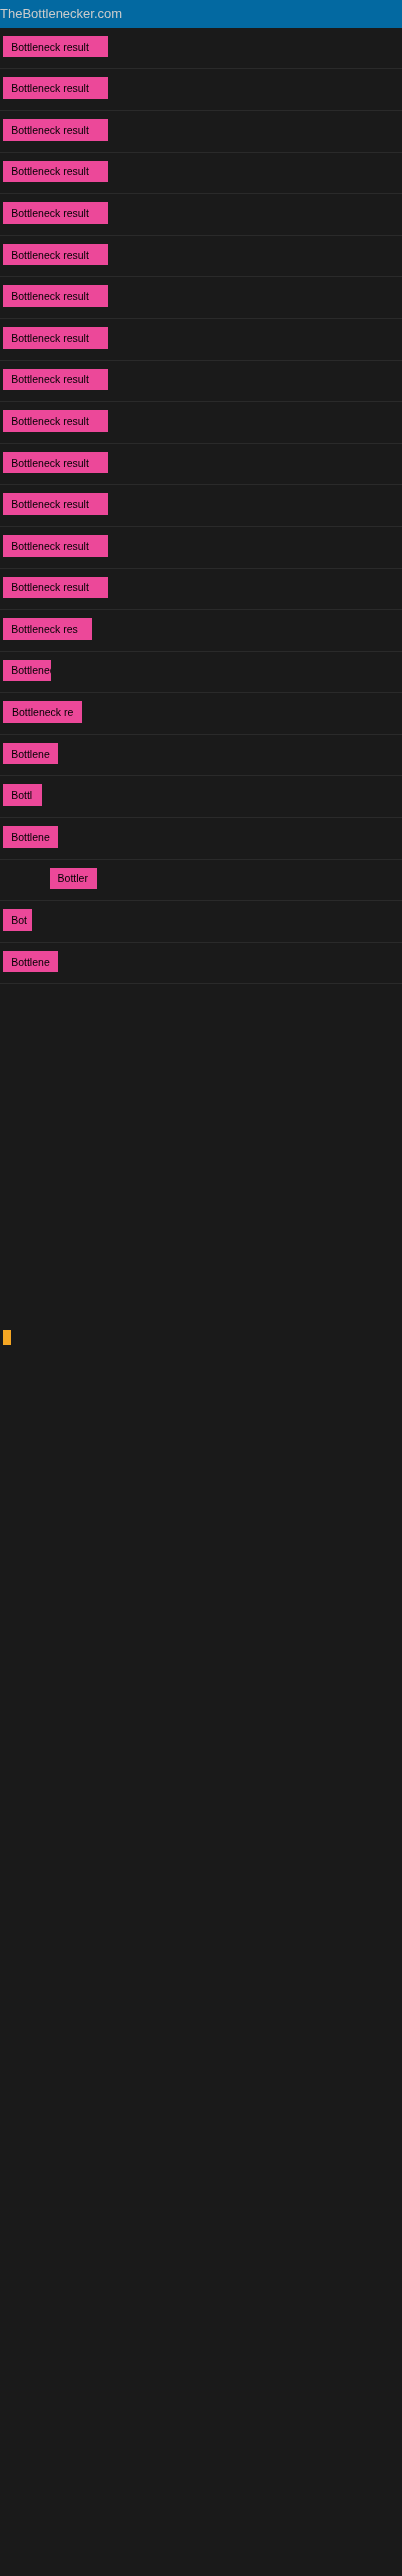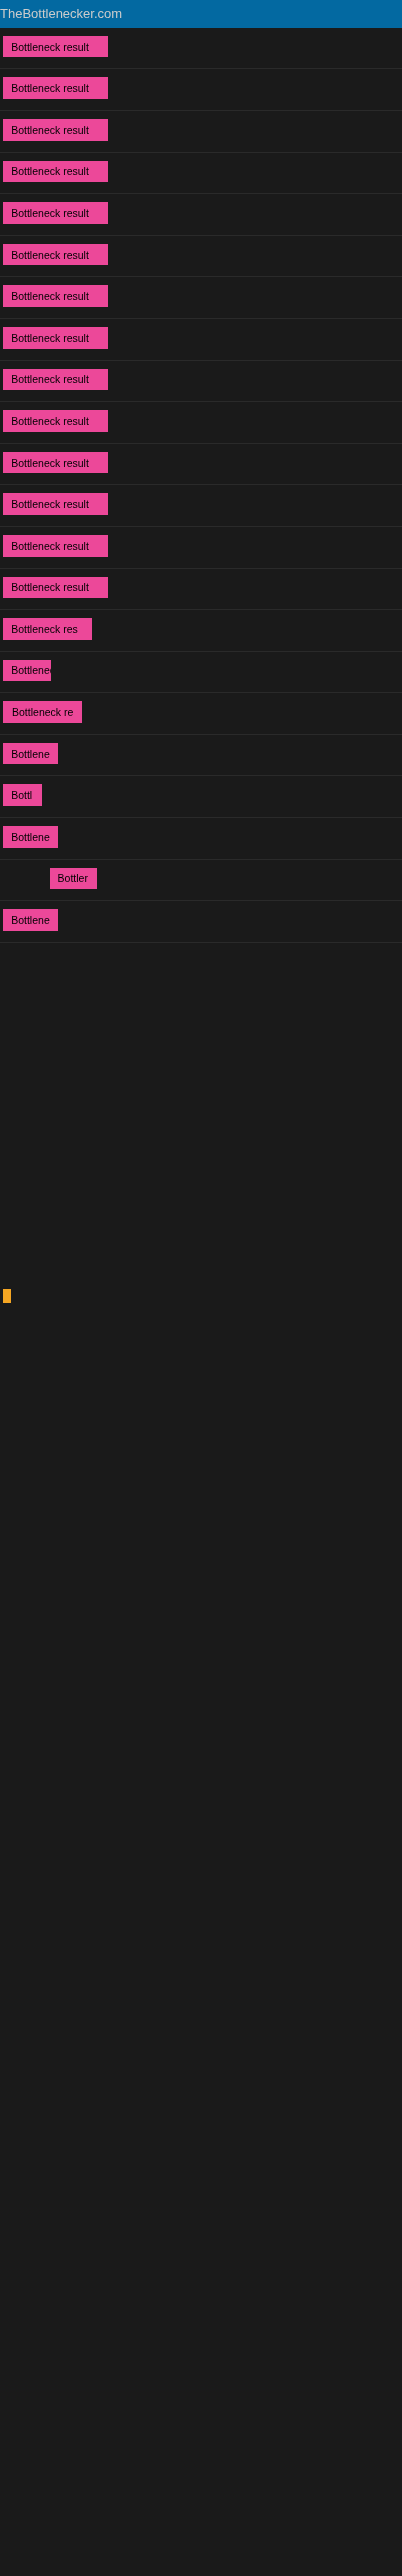--- a/index.html
+++ b/index.html
@@ -73,19 +73,20 @@
     <div class="row"><div class="bottleneck-item" style="width: 105px; max-width: 105px;">Bottleneck result</div></div>
     <div class="row"><div class="bottleneck-item" style="width: 105px; max-width: 105px;">Bottleneck result</div></div>
     <div class="row"><div class="bottleneck-item" style="width: 105px; max-width: 105px;">Bottleneck result</div></div>
     <div class="row"><div class="bottleneck-item" style="width: 89px; max-width: 89px;">Bottleneck res</div></div>
     <div class="row"><div class="bottleneck-item" style="width: 48px; max-width: 60px;">Bottlenec</div></div>
     <div class="row"><div class="bottleneck-item" style="width: 79px; max-width: 79px; text-align: center;">Bottleneck re</div></div>
     <div class="row"><div class="bottleneck-item" style="width: 55px; max-width: 55px;">Bottlene</div></div>
     <div class="row"><div class="bottleneck-item" style="width: 39px; max-width: 39px;">Bottl</div></div>
     <div class="row"><div class="bottleneck-item" style="width: 55px; max-width: 55px;">Bottlene</div></div>
     <div class="row"><div class="bottleneck-item" style="width: 47px; max-width: 47px; margin-left: 48px;">Bottler</div></div>
+    <div class="row"><div class="bottleneck-item" style="width: 29px; max-width: 29px;">Bot</div></div>
     <div class="row"><div class="bottleneck-item" style="width: 55px; max-width: 55px;">Bottlene</div></div>
   </div>
 
 <div style="height: 725px; padding: 16px 1.6px;">
   <div id="bottom-bar" style="margin-top: 322px;"><div class="small-bar" style="width: 8px; background-color: rgb(245, 166, 35);"></div></div>
 </div>
 
 
 </body></html>

